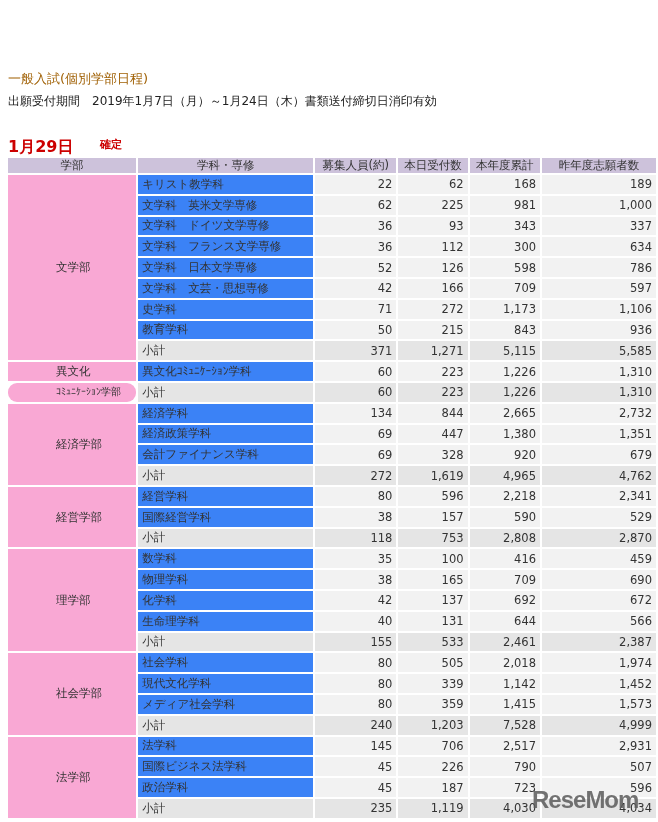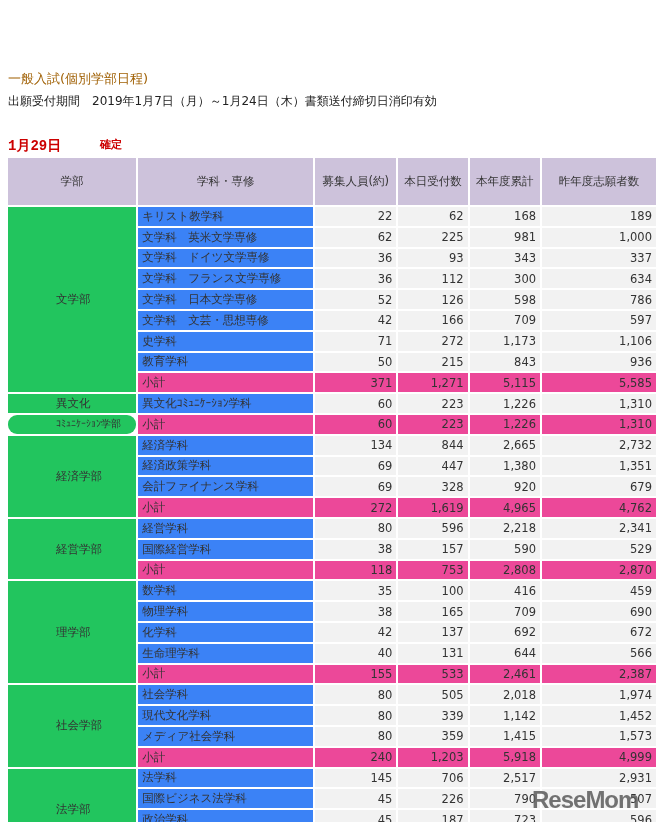--- a/index.html
+++ b/index.html
@@ -1,30 +1,30 @@
 <!DOCTYPE html>
 <html><head>
 <meta charset="utf-8">
 <style>
   html, body { margin:0; padding:0; background:#ffffff; }
   body { width:658px; height:822px; position:relative; overflow:hidden;
          font-family:"DejaVu Sans","Liberation Sans",sans-serif; color:#333; }
   .title1 { position:absolute; left:8px; top:70px; font-size:13px; color:#a16207; }
   .title2 { position:absolute; left:8px; top:93px; font-size:12px; color:#222; white-space:pre; }
-  .date-line { position:absolute; left:8px; top:137px; font-size:14px; font-weight:bold; color:#cc0000;font-family:Liberation Mono, monospace; }
+  .date-line { position:absolute; left:8px; top:137px; font-size:16px; font-weight:bold; color:#cc0000; }
   .status { position:absolute; left:100px; top:137px; font-size:11px; font-weight:bold; color:#cc0000; }
   table { position:absolute; left:6px; top:156px; border-collapse:separate; border-spacing:2px;
           font-size:11.5px; }
-  th { background:#cdc2db; font-weight:normal; color:#333; height:14px; padding:16px 4px; text-align:center; white-space:nowrap; }
+  th { background:#cdc2db; font-weight:normal; color:#333; height:14px; padding:0 4px; text-align:center; white-space:nowrap; }
   td { height:18.8px; padding:0 4px; white-space:nowrap; }
-  td.fac { background:#22c55e; vertical-align:middle; width:82px;padding-left:48px; }
+  td.fac { background:#f9a8d4; vertical-align:middle; width:82px;padding-left:48px; }
   td.fac-small { font-size:10px;border-radius:9px; }
   td.name { background:#3b82f6; width:181px; }
   td.num { background:#f2f2f2; text-align:right; }
-  tr.sub td.name, tr.sub td.num { background:#ec4899; }
+  tr.sub td.name, tr.sub td.num { background:#e5e5e5; }
   .c3 { width:77px; } .c4 { width:63px; } .c5 { width:65px;text-align:center; } .c6 { width:119px;margin-left:36px; }
   .watermark { position:absolute; left:532px; top:786px; font-size:24px; font-weight:bold;
                color:rgba(90,90,90,0.85); letter-spacing:-1px; font-family:"Liberation Sans",sans-serif; }
 </style>
 </head>
 <body>
 
 <div class="title1">一般入試(個別学部日程)</div>
 <div class="title2">出願受付期間　2019年1月7日（月）～1月24日（木）書類送付締切日消印有効</div>
 <div class="date-line">1月29日</div>
@@ -228,21 +228,21 @@
         <td class="name">メディア社会学科</td>
         <td class="num c3">80</td>
         <td class="num c4">359</td>
         <td class="num c5">1,415</td>
         <td class="num c6">1,573</td>
       </tr>
       <tr class="sub">
         <td class="name">小計</td>
         <td class="num c3">240</td>
         <td class="num c4">1,203</td>
-        <td class="num c5">5,918</td>
+        <td class="num c5">7,528</td>
         <td class="num c6">4,999</td>
       </tr>
       <tr>
         <td class="fac" rowspan="4">法学部</td>
         <td class="name">法学科</td>
         <td class="num c3">145</td>
         <td class="num c4">706</td>
         <td class="num c5">2,517</td>
         <td class="num c6">2,931</td>
       </tr>

